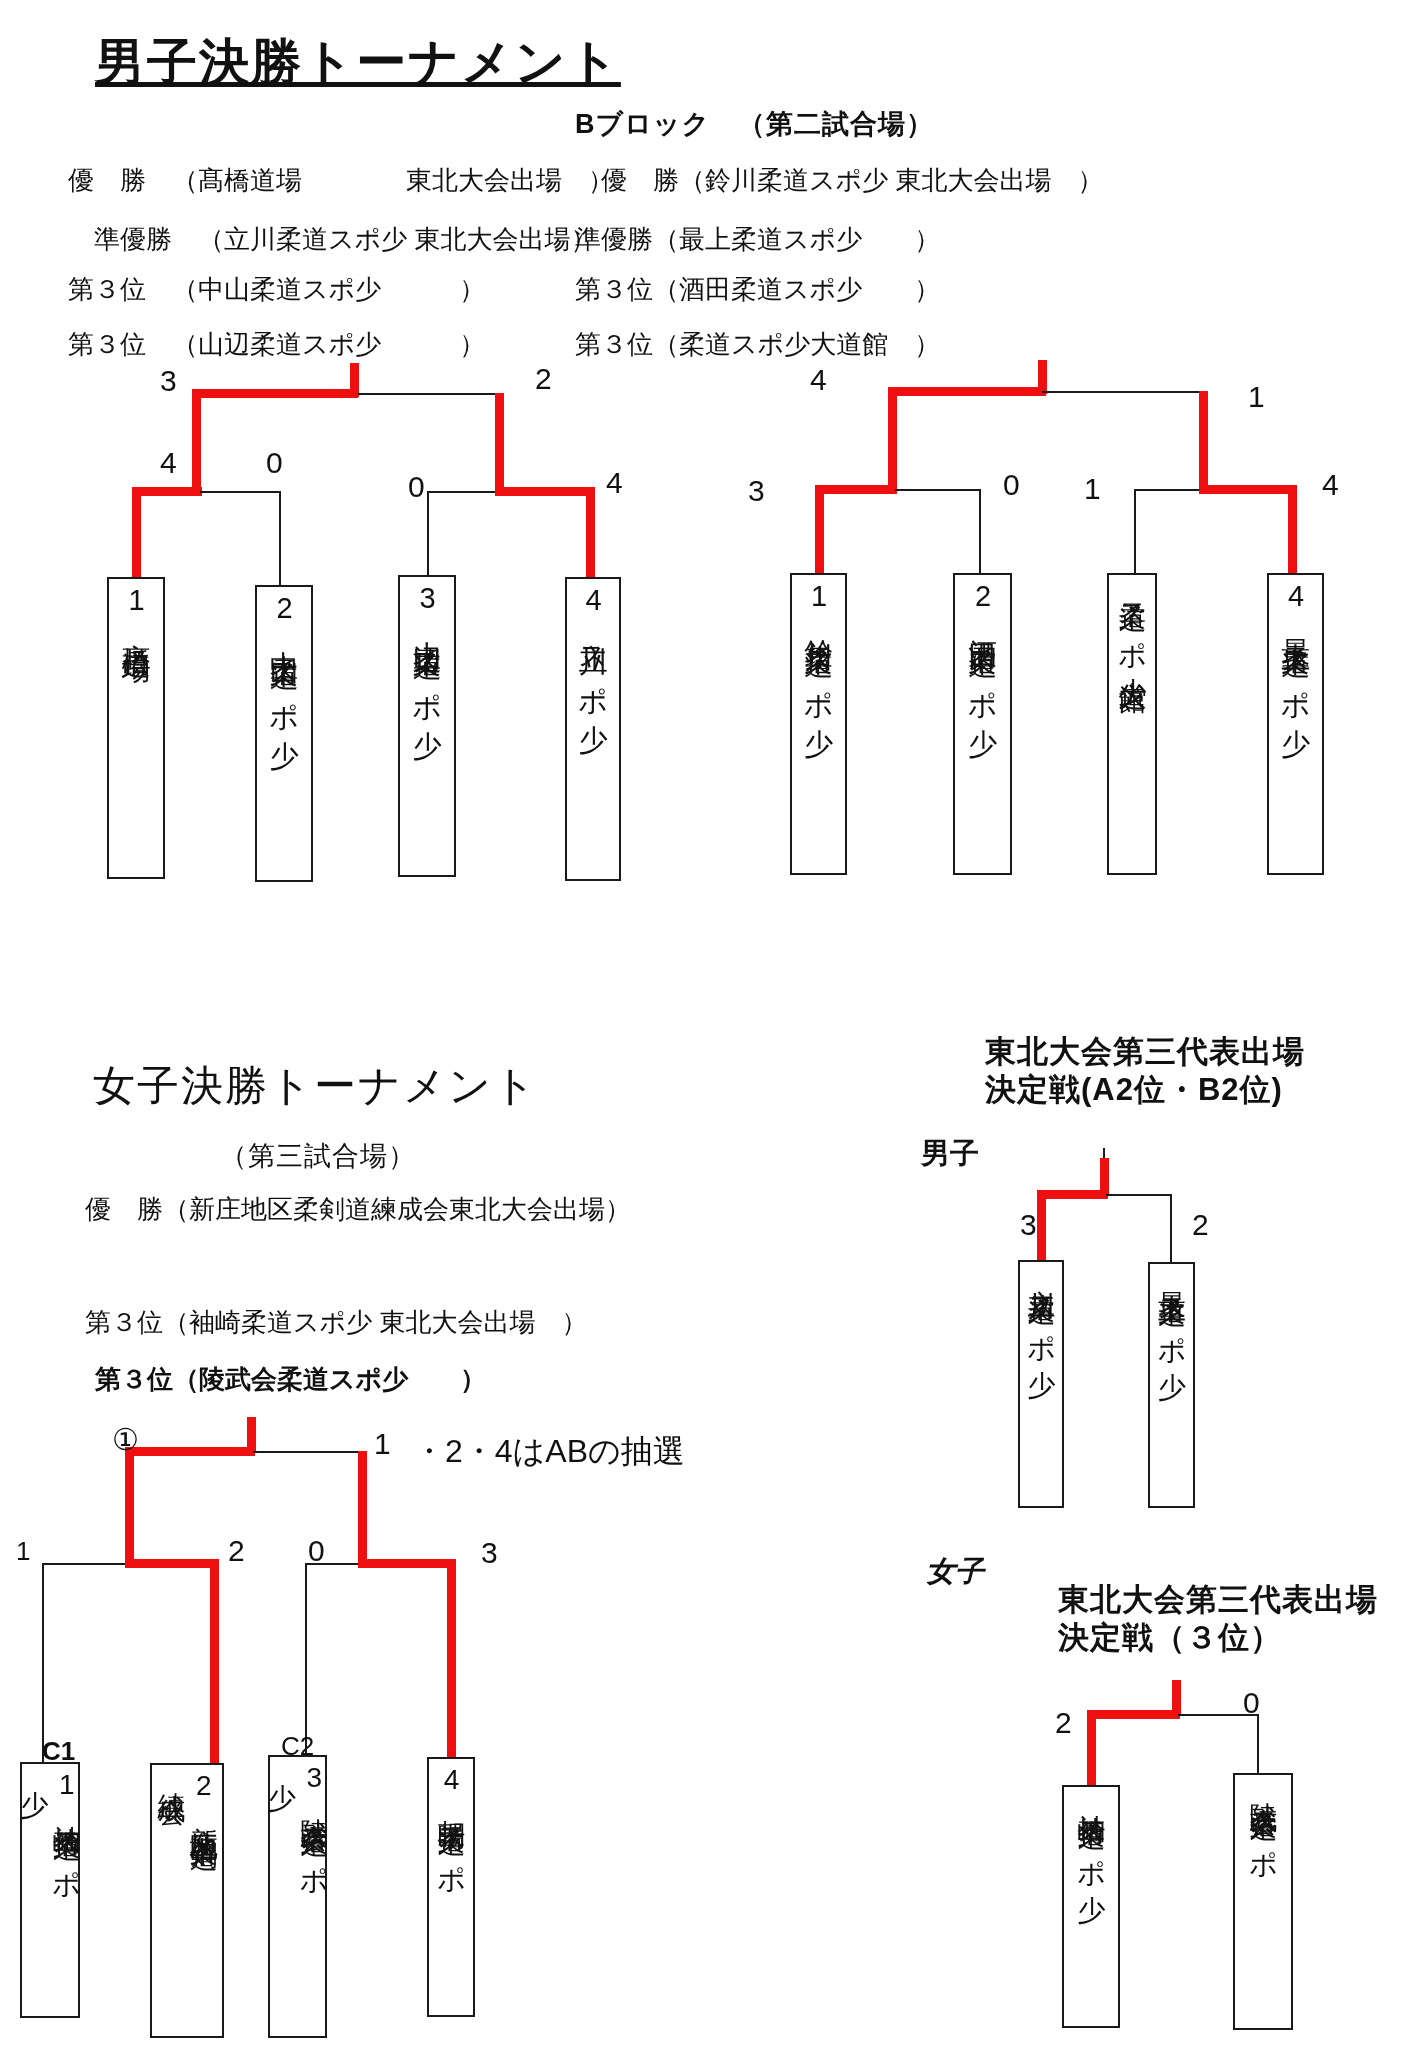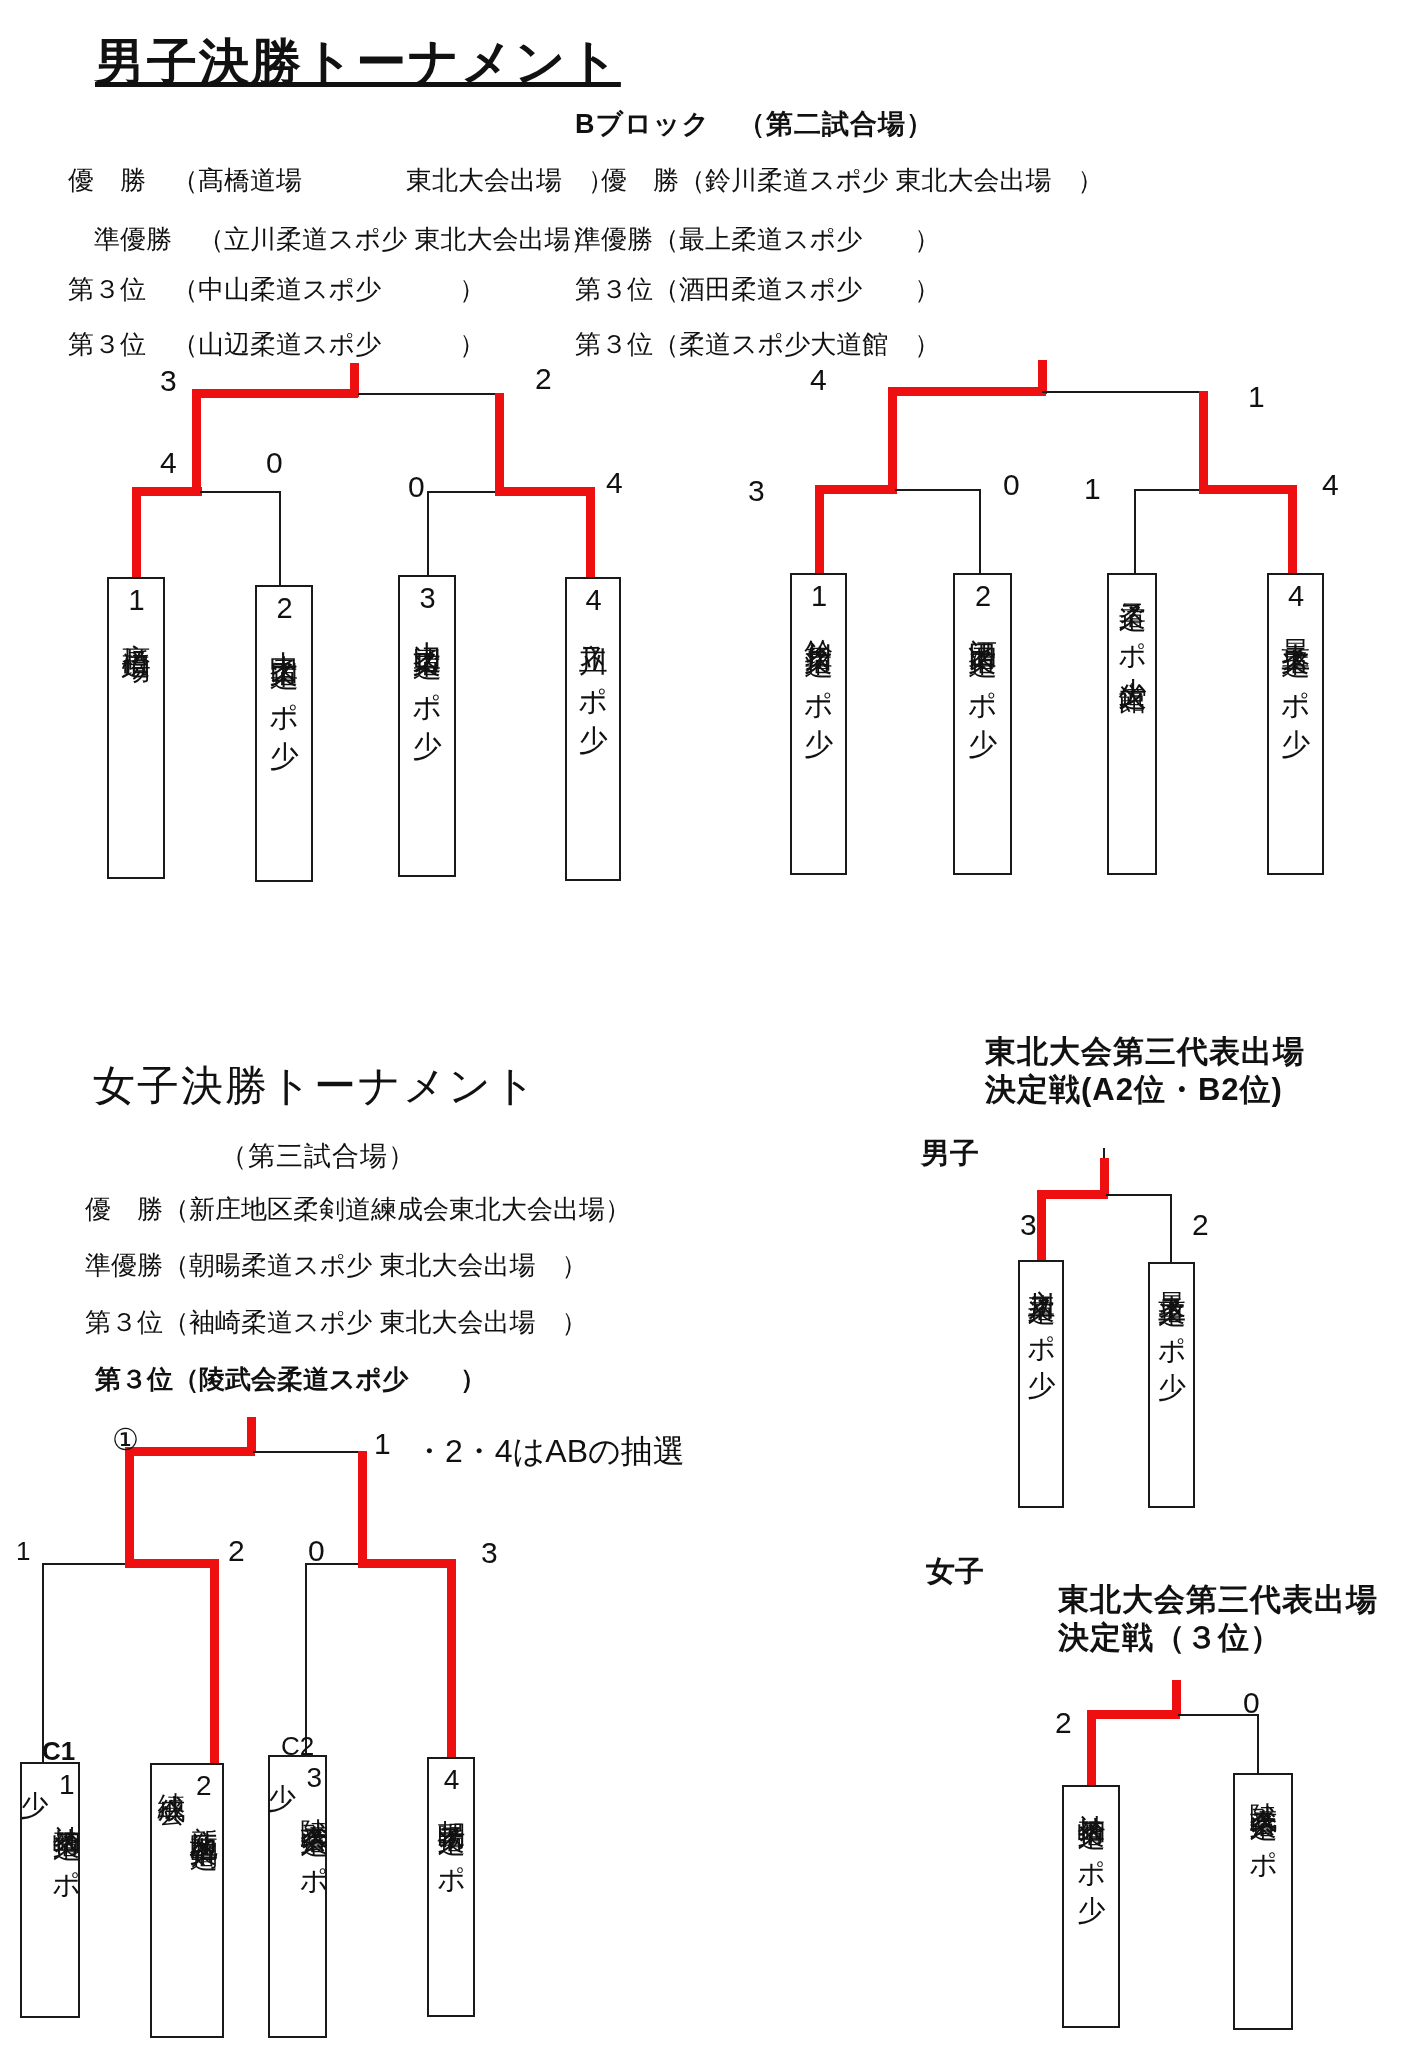--- a/index.html
+++ b/index.html
@@ -111,21 +111,20 @@
   <div class="box" style="left:1107px;top:573px;width:50px;height:302px;">
     <span class="vcol sm">柔道スポ少大道館</span>
   </div>
   <div class="box" style="left:1267px;top:573px;width:57px;height:302px;">
     <span class="vcol">4最上柔道スポ少</span>
   </div>
 
   <div class="t title2" style="left:93px;top:1058px;">女子決勝トーナメント</div>
   <div class="t hdr" style="left:220px;top:1138px;font-weight:normal;">（第三試合場）</div>
   <div class="t res" style="left:85px;top:1192px;">優　勝（新庄地区柔剣道練成会東北大会出場）</div>
-  <div class="t res" style="left:85px;top:1248px;">準優勝（朝暘柔道スポ少 東北大会出場　）</div>
   <div class="t res" style="left:85px;top:1305px;">第３位（袖崎柔道スポ少 東北大会出場　）</div>
   <div class="t res" style="left:95px;top:1362px;font-weight:bold;">第３位（陵武会柔道スポ少　　）</div>
   <div class="t res" style="left:413px;top:1430px;font-size:32px;">・2・4はABの抽選</div>
 
   <div class="vred" style="left:247px;top:1417px;height:36px;"></div>
   <div class="hred" style="left:125px;top:1447px;width:130px;"></div>
   <div class="hln" style="left:253px;top:1451px;width:114px;"></div>
   <div class="vred" style="left:125px;top:1447px;height:120px;"></div>
   <div class="vred" style="left:358px;top:1451px;height:116px;"></div>
 
@@ -175,21 +174,21 @@
   <div class="vln" style="left:1170px;top:1194px;height:70px;"></div>
   <div class="t score" style="left:1020px;top:1208px;">3</div>
   <div class="t score" style="left:1192px;top:1208px;">2</div>
   <div class="box" style="left:1018px;top:1260px;width:46px;height:248px;">
     <span class="vcol sm">立川柔道スポ少</span>
   </div>
   <div class="box" style="left:1148px;top:1262px;width:47px;height:246px;">
     <span class="vcol sm">最上柔道スポ少</span>
   </div>
 
-  <div class="t sex-label" style="left:926px;top:1552px;">女子</div>
+  <div class="t sex-label" style="left:926px;top:1552px;font-style:italic;">女子</div>
   <div class="t po-hdr" style="left:1058px;top:1581px;"><span>東北大会第三代表出場</span><br><span>決定戦（３位）</span></div>
 
   <div class="vred" style="left:1172px;top:1680px;height:36px;"></div>
   <div class="hred" style="left:1087px;top:1710px;width:93px;"></div>
   <div class="hln" style="left:1178px;top:1714px;width:81px;"></div>
   <div class="vred" style="left:1087px;top:1710px;height:77px;"></div>
   <div class="vln" style="left:1257px;top:1714px;height:61px;"></div>
   <div class="t score" style="left:1055px;top:1706px;">2</div>
   <div class="t score" style="left:1243px;top:1686px;">0</div>
   <div class="box" style="left:1062px;top:1785px;width:58px;height:243px;">

